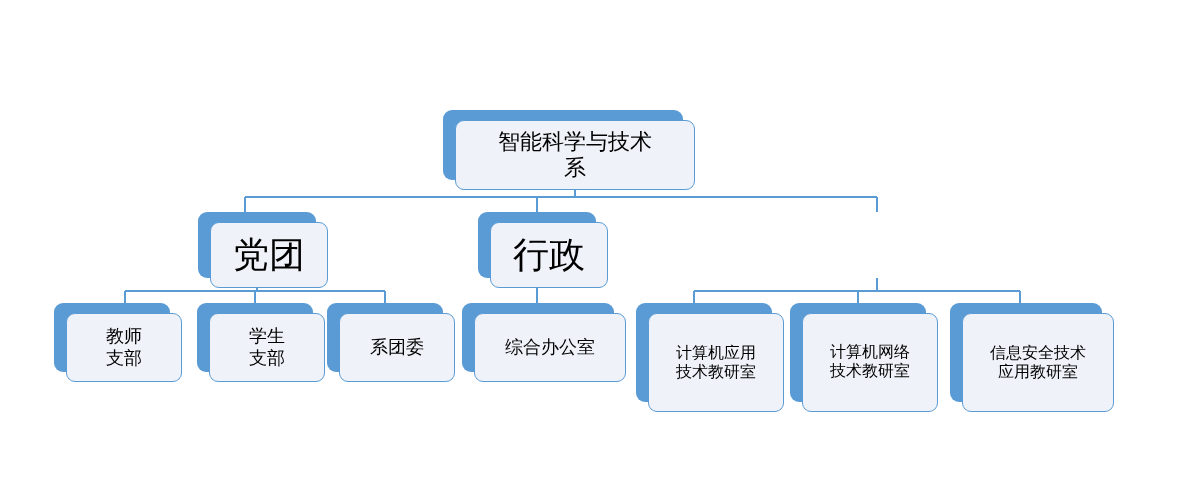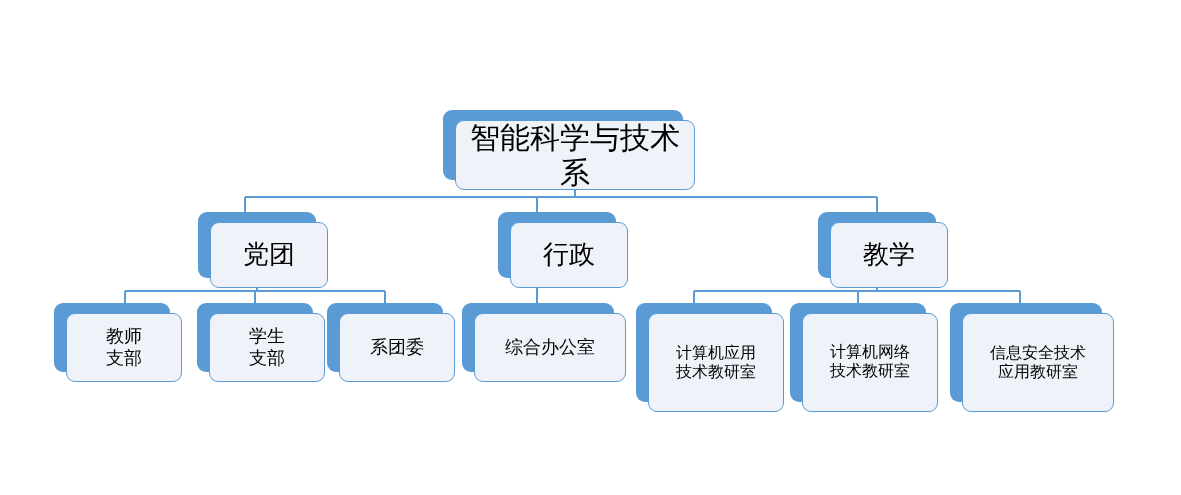--- a/index.html
+++ b/index.html
@@ -44,22 +44,22 @@
     border-radius: 9px;
     box-sizing: border-box;
     display: flex;
     align-items: center;
     justify-content: center;
     text-align: center;
     color: #000000;
     line-height: 1.18;
     white-space: pre-line;
   }
-  .node-root .node-face  { font-size: 30px; }
-  .node-lvl2 .node-face  { font-size: 26px; }
+  .node-root .node-face  { font-size: 22px; }
+  .node-lvl2 .node-face  { font-size: 36px; }
   .node-leaf .node-face  { font-size: 18px; }
   .node-dept .node-face  { font-size: 16px; }
 </style>
 </head>
 <body>
 
 <div id="chart-canvas">
 
   <svg id="connector-layer" viewBox="0 0 1181 495" width="1181" height="495" xmlns="http://www.w3.org/2000/svg">
     <g stroke="#5B9BD5" stroke-width="1.6" fill="none" shape-rendering="crispEdges">
@@ -92,29 +92,25 @@
     <div class="node-shadow" style="width:240px; height:70px;"></div>
     <div class="node-face" style="width:240px; height:70px;">智能科学与技术
 系</div>
   </div>
 
   <div class="node node-lvl2" style="left:198px; top:212px; width:130px; height:76px;">
     <div class="node-shadow" style="width:118px; height:66px;"></div>
     <div class="node-face" style="width:118px; height:66px;">党团</div>
   </div>
 
-  <div class="node node-lvl2" style="left:478px; top:212px; width:130px; height:84px;margin-left:20px;">
+  <div class="node node-lvl2" style="left:478px; top:212px; width:130px; height:84px;">
     <div class="node-shadow" style="width:118px; height:66px;"></div>
     <div class="node-face" style="width:118px; height:66px;">行政</div>
   </div>
 
-  <div class="node node-lvl2" style="left:818px; top:212px; width:130px; height:76px;">
-    <div class="node-shadow" style="width:118px; height:66px;"></div>
-    <div class="node-face" style="width:118px; height:66px;">教学</div>
-  </div>
 
   <div class="node node-leaf" style="left:54px; top:303px; width:128px; height:79px;">
     <div class="node-shadow" style="width:116px; height:69px;"></div>
     <div class="node-face" style="width:116px; height:69px;">教师
 支部</div>
   </div>
 
   <div class="node node-leaf" style="left:197px; top:303px; width:128px; height:79px;">
     <div class="node-shadow" style="width:116px; height:69px;"></div>
     <div class="node-face" style="width:116px; height:69px;">学生

